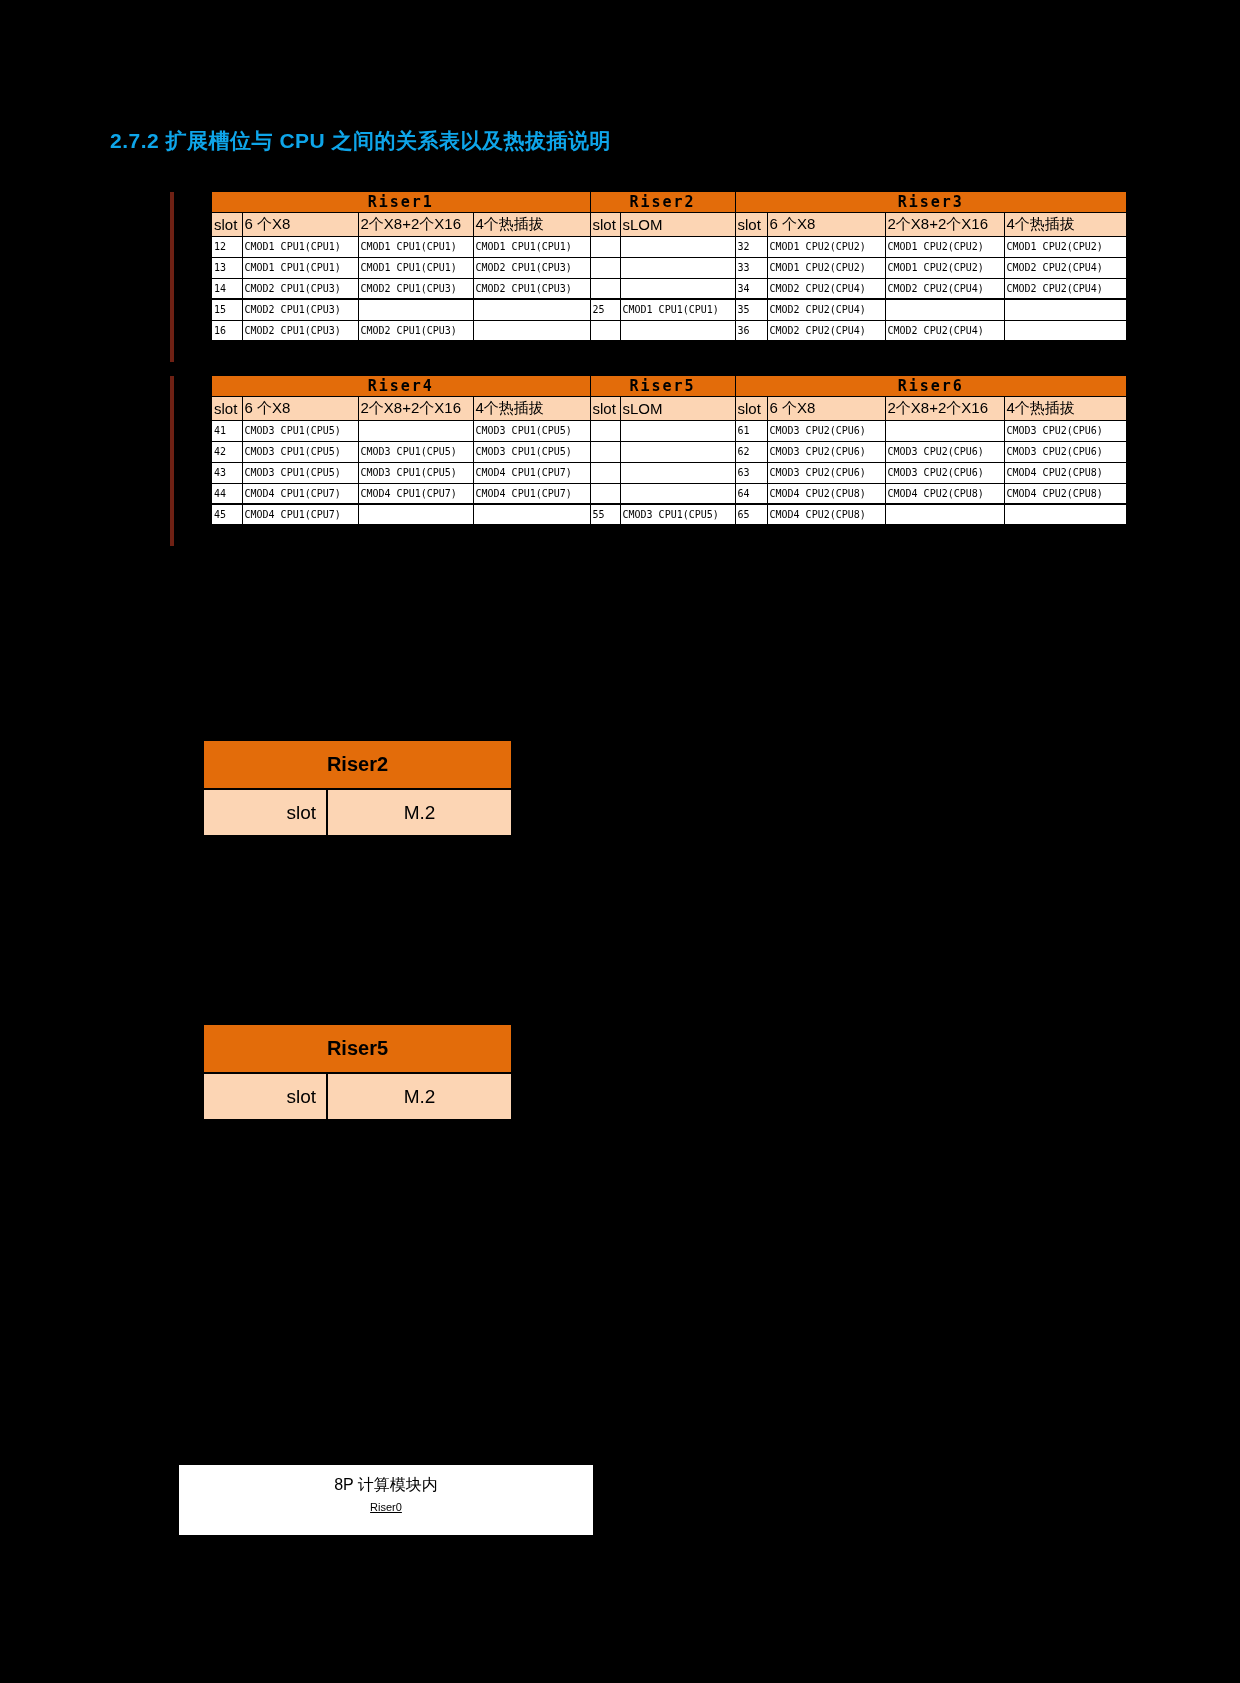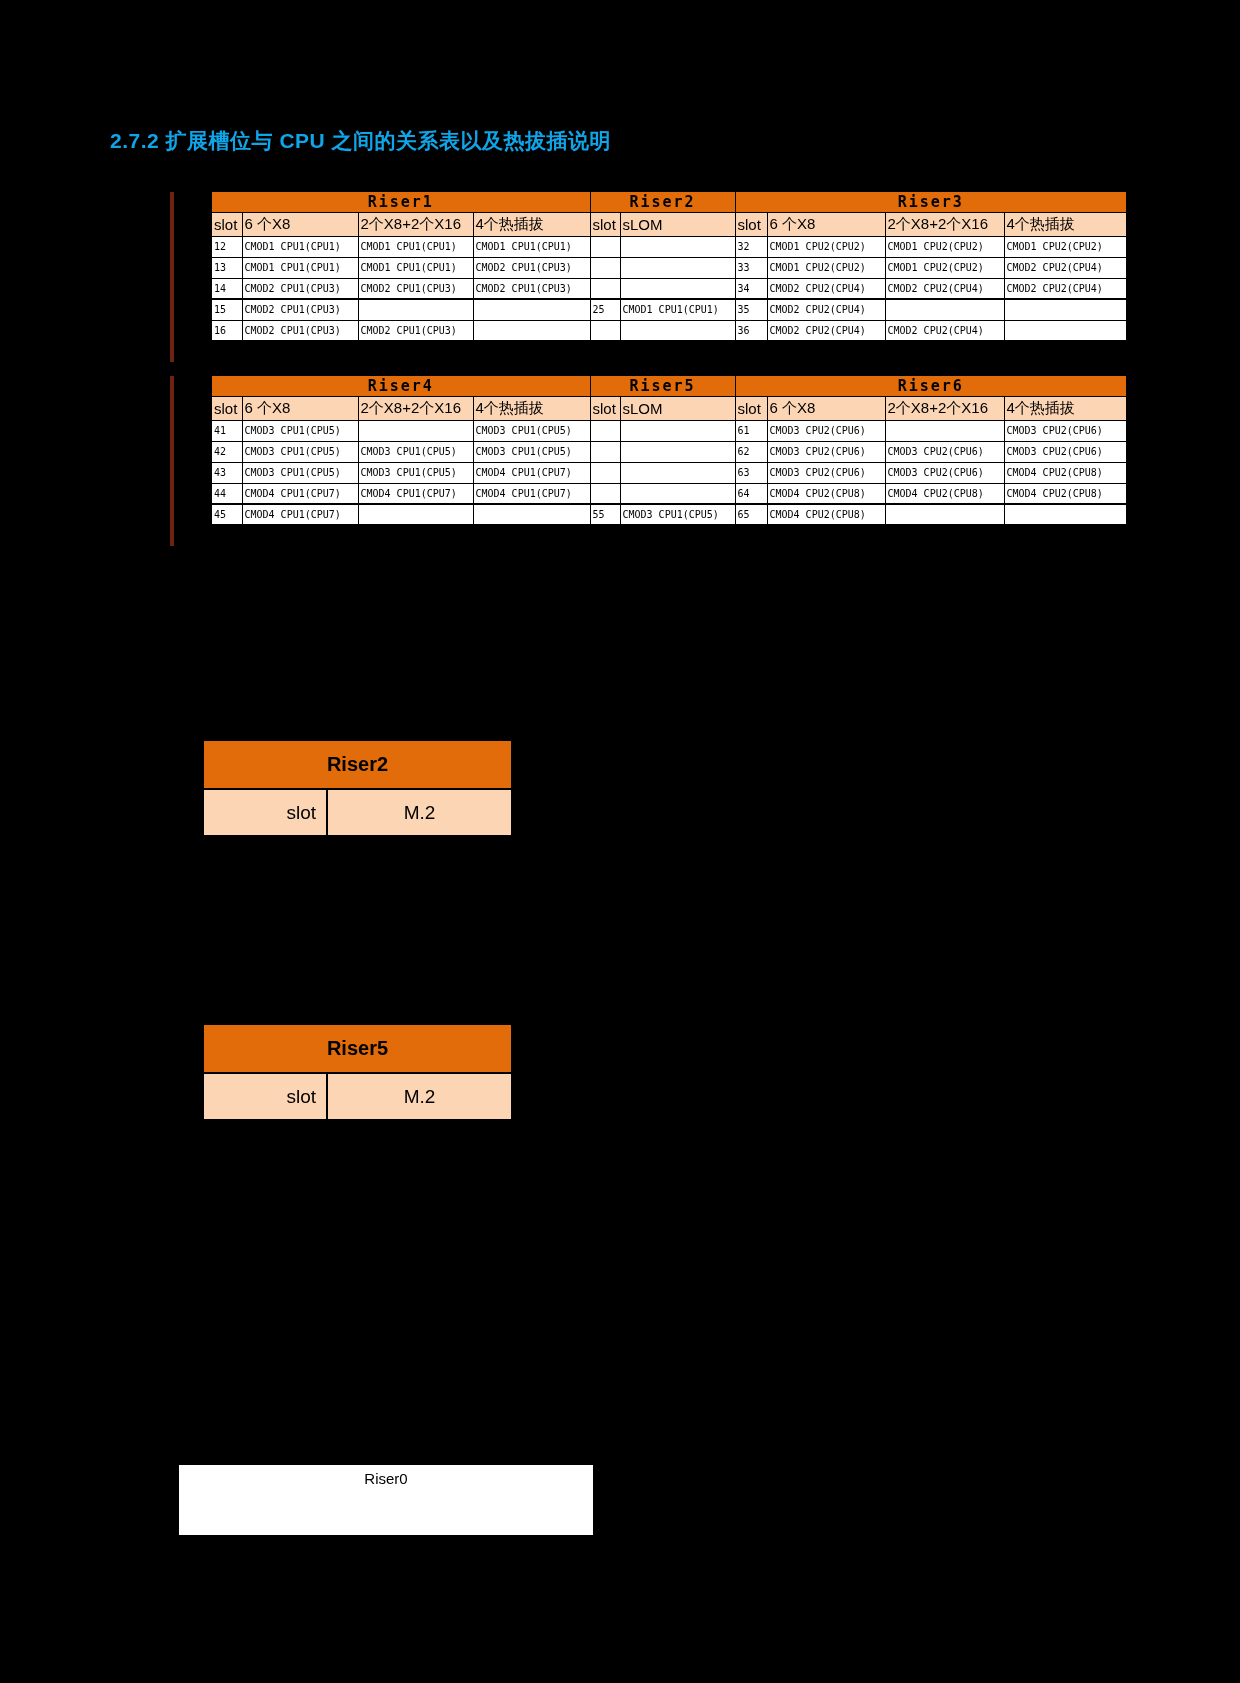--- a/index.html
+++ b/index.html
@@ -54,21 +54,21 @@
     display:flex;align-items:center;justify-content:flex-end;padding-right:10px;
     font:19px "Liberation Sans",sans-serif;
   }
   .st-c2{flex:1;display:flex;align-items:center;justify-content:center;font:19px "Liberation Sans",sans-serif;}
 
   .bottom-box{
     position:absolute;left:179px;top:1465px;width:414px;height:70px;
     background:#fff;color:#000;text-align:center;
   }
   .bb-line1{padding-top:10px;font-size:16px;}
-  .bb-line2{padding-top:5px;font-size:15px;}
+  .bb-line2{padding-top:5px;font-size:11px;text-decoration:underline;}
 </style>
 </head>
 <body>
 
 <h2 class="title">2.7.2  扩展槽位与 CPU 之间的关系表以及热拔插说明</h2>
 
 <div class="accent-bar" id="bar-0"></div>
 <div class="accent-bar" id="bar-1"></div>
 
 <div class="bigtable-host" id="bigtable-0">
@@ -272,14 +272,15 @@
 
 <div class="smalltable" id="smalltable-1">
   <div class="st-header">Riser5</div>
   <div class="st-row">
     <div class="st-c1">slot</div>
     <div class="st-c2">M.2</div>
   </div>
 </div>
 
 <div class="bottom-box">
+  <div class="bb-line1">8P 计算模块内</div>
   <div class="bb-line2">Riser0</div>
 </div>
 
 </body></html>

